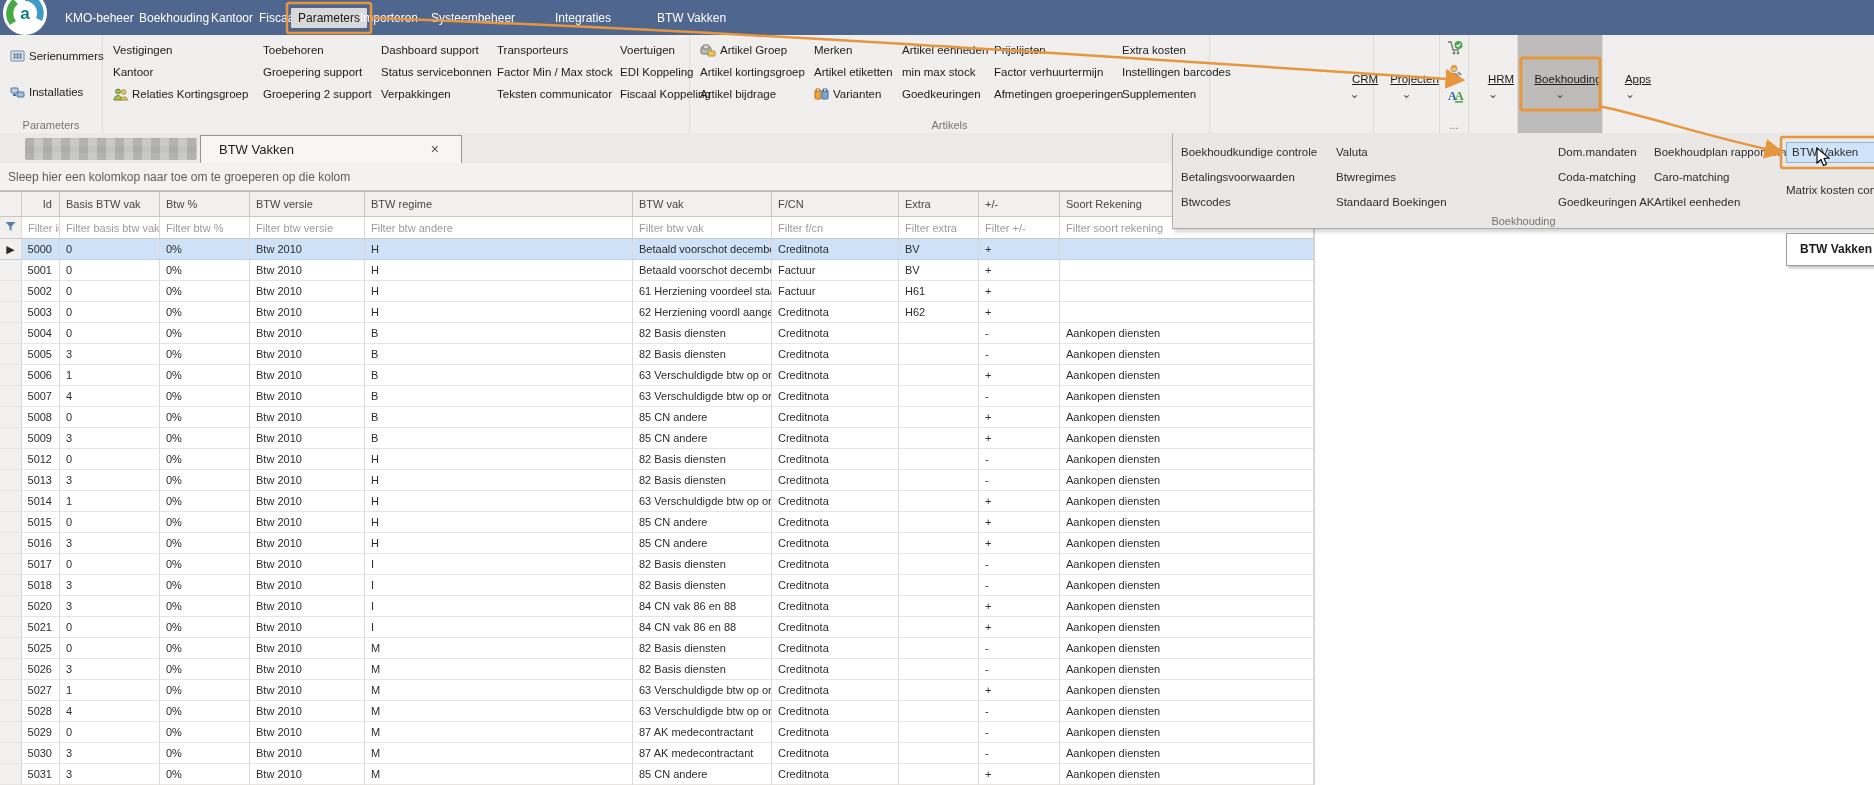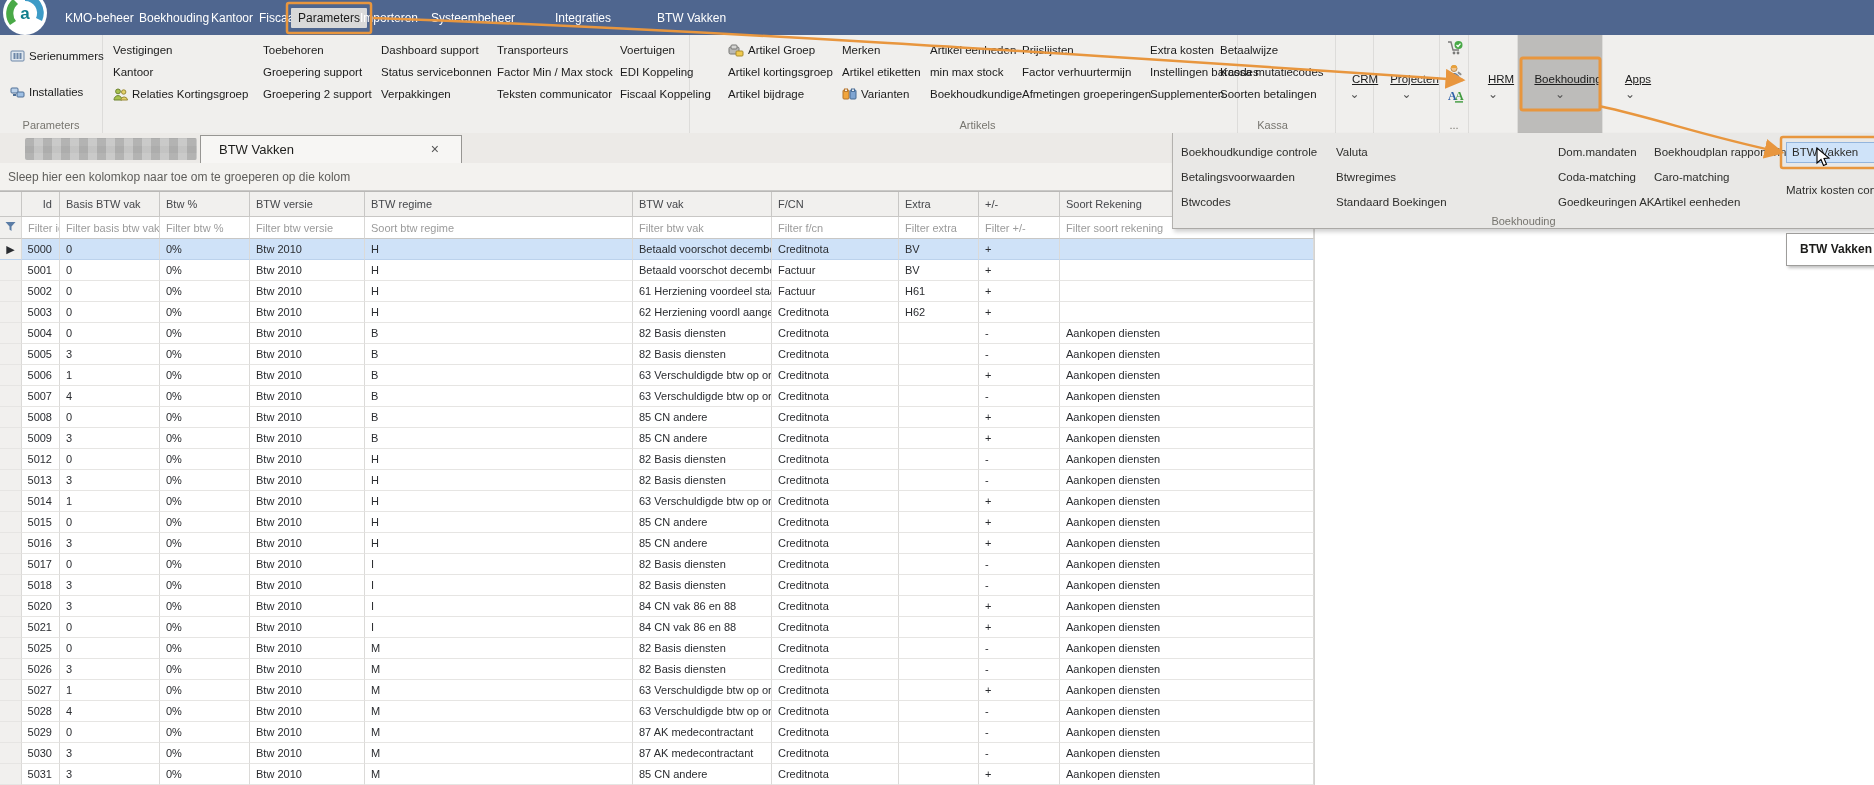--- a/index.html
+++ b/index.html
@@ -226,21 +226,21 @@
             </div>
             <div class="ritem">
               <span>EDI Koppeling</span>
             </div>
             <div class="ritem">
               <span>Fiscaal Koppeling</span>
             </div>
           </div>
         </div>
       </div>
-      <div class="rgroup" style="left: 718px; width: 520px; text-decoration: underline;">
+      <div class="rgroup" style="left: 690px; width: 520px; text-decoration: underline;">
         <div class="rcols">
           <div class="rcol" style="width: 114px;">
             <div class="ritem">
               <svg width="16" height="13" viewBox="0 0 16 13">
                 <rect x="1" y="3" width="10" height="7" rx="1.5" fill="#b9b9b7" stroke="#777775"></rect>
                 <rect x="3" y="1" width="6" height="4" rx="1" fill="#d6d6d4" stroke="#777775"></rect>
                 <rect x="8" y="7" width="7" height="5" rx="1" fill="#f0c94e" stroke="#a98c2c"></rect>
               </svg>
               <span>Artikel Groep</span>
             </div>
@@ -269,21 +269,21 @@
             </div>
           </div>
           <div class="rcol" style="width: 92px;">
             <div class="ritem">
               <span>Artikel eenheden</span>
             </div>
             <div class="ritem">
               <span>min max stock</span>
             </div>
             <div class="ritem">
-              <span>Boekhoudkundige</span>
+              <span>Goedkeuringen</span>
             </div>
           </div>
           <div class="rcol" style="width: 128px;">
             <div class="ritem">
               <span>Prijslijsten</span>
             </div>
             <div class="ritem">
               <span>Factor verhuurtermijn</span>
             </div>
             <div class="ritem">
@@ -296,36 +296,20 @@
             </div>
             <div class="ritem">
               <span>Instellingen barcodes</span>
             </div>
             <div class="ritem">
               <span>Supplementen</span>
             </div>
           </div>
         </div>
         <div class="rgroup-label">Artikels</div>
-      </div>
-      <div class="rgroup" style="left: 1210px; width: 126px;">
-        <div class="rcols">
-          <div class="rcol" style="width: 118px;">
-            <div class="ritem">
-              <span>Betaalwijze</span>
-            </div>
-            <div class="ritem">
-              <span>Kassa mutatiecodes</span>
-            </div>
-            <div class="ritem">
-              <span>Soorten betalingen</span>
-            </div>
-          </div>
-        </div>
-        <div class="rgroup-label">Kassa</div>
       </div>
     </div>
 
   <div id="tabstrip">
     <div id="tab-redacted"></div>
     <div id="tab-active">
       <span class="t-label">BTW Vakken</span>
       <span class="t-close">×</span>
     </div>
   </div>
@@ -349,21 +333,21 @@
         <div class="g-cell " style="width: 254px;">Soort Rekening</div>
       </div>
       <div class="g-row g-filter">
         <div class="g-cell g-ind" style="width: 22px;"><svg width="11" height="11" viewBox="0 0 11 11">
             <path d="M0.5,1 h10 l-4,4.5 v4.5 l-2,-1.5 v-3z" fill="#5b7da6"></path>
           </svg></div>
         <div class="g-cell " style="width: 38px;">Filter id</div>
         <div class="g-cell " style="width: 100px;">Filter basis btw vak</div>
         <div class="g-cell " style="width: 90px;">Filter btw %</div>
         <div class="g-cell " style="width: 115px;">Filter btw versie</div>
-        <div class="g-cell " style="width: 268px;">Soort btw regime</div>
+        <div class="g-cell " style="width: 268px;">Filter btw andere</div>
         <div class="g-cell " style="width: 139px;">Filter btw vak</div>
         <div class="g-cell " style="width: 127px;">Filter f/cn</div>
         <div class="g-cell " style="width: 80px;">Filter extra</div>
         <div class="g-cell " style="width: 81px;">Filter +/-</div>
         <div class="g-cell " style="width: 254px;">Filter soort rekening</div>
       </div>
       <div class="g-row g-data sel">
         <div class="g-cell g-ind" style="width: 22px;">▶</div>
         <div class="g-cell g-num" style="width: 38px;">5000</div>
         <div class="g-cell " style="width: 100px;">0</div>

